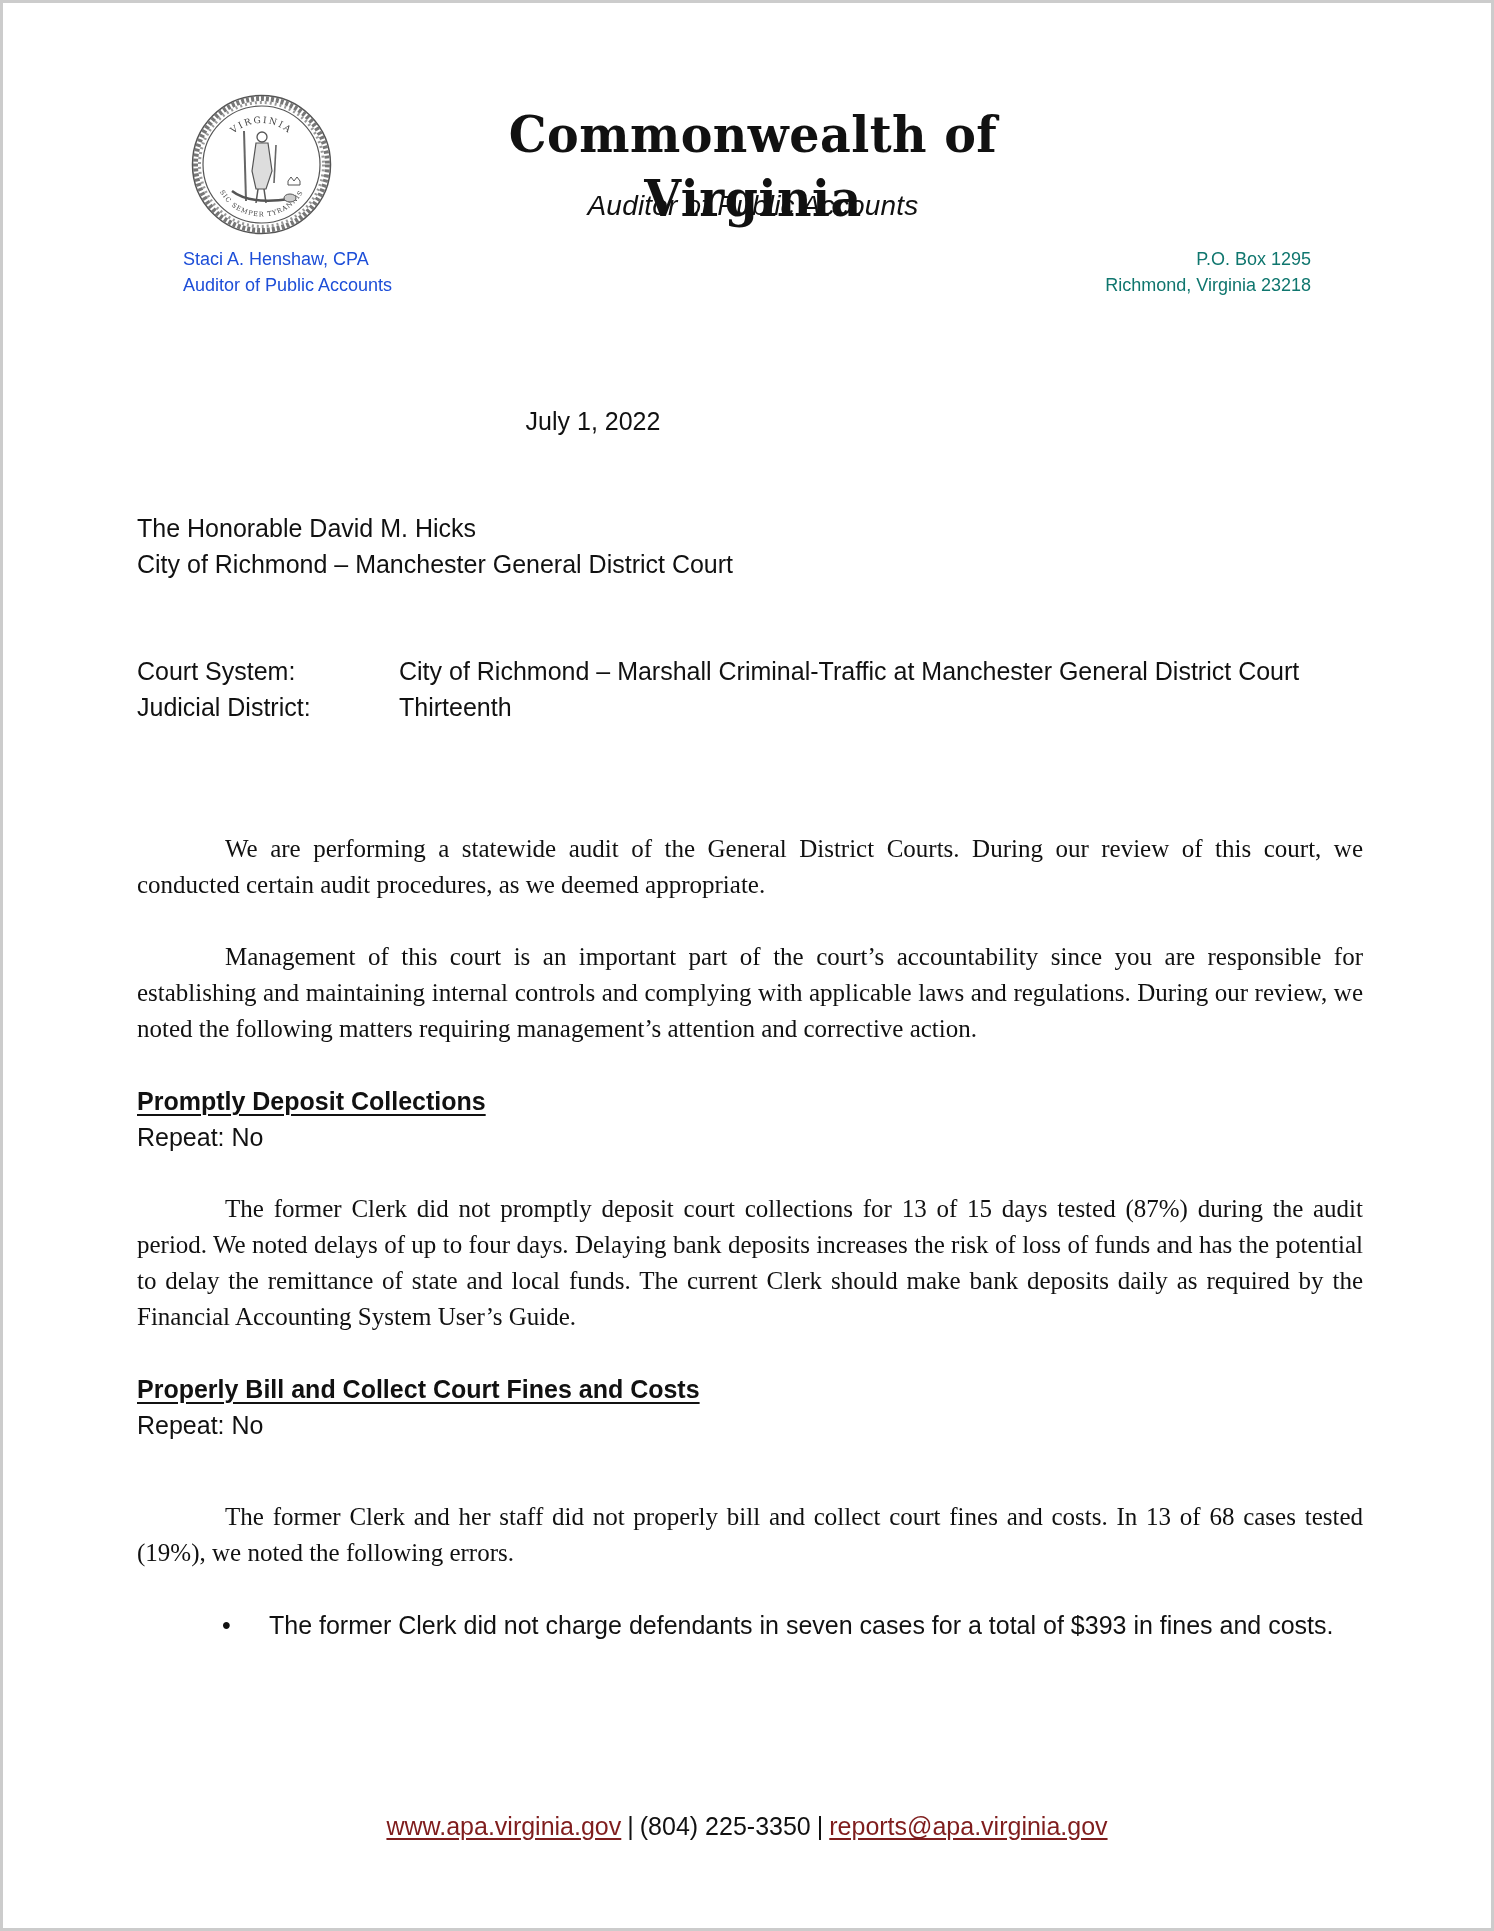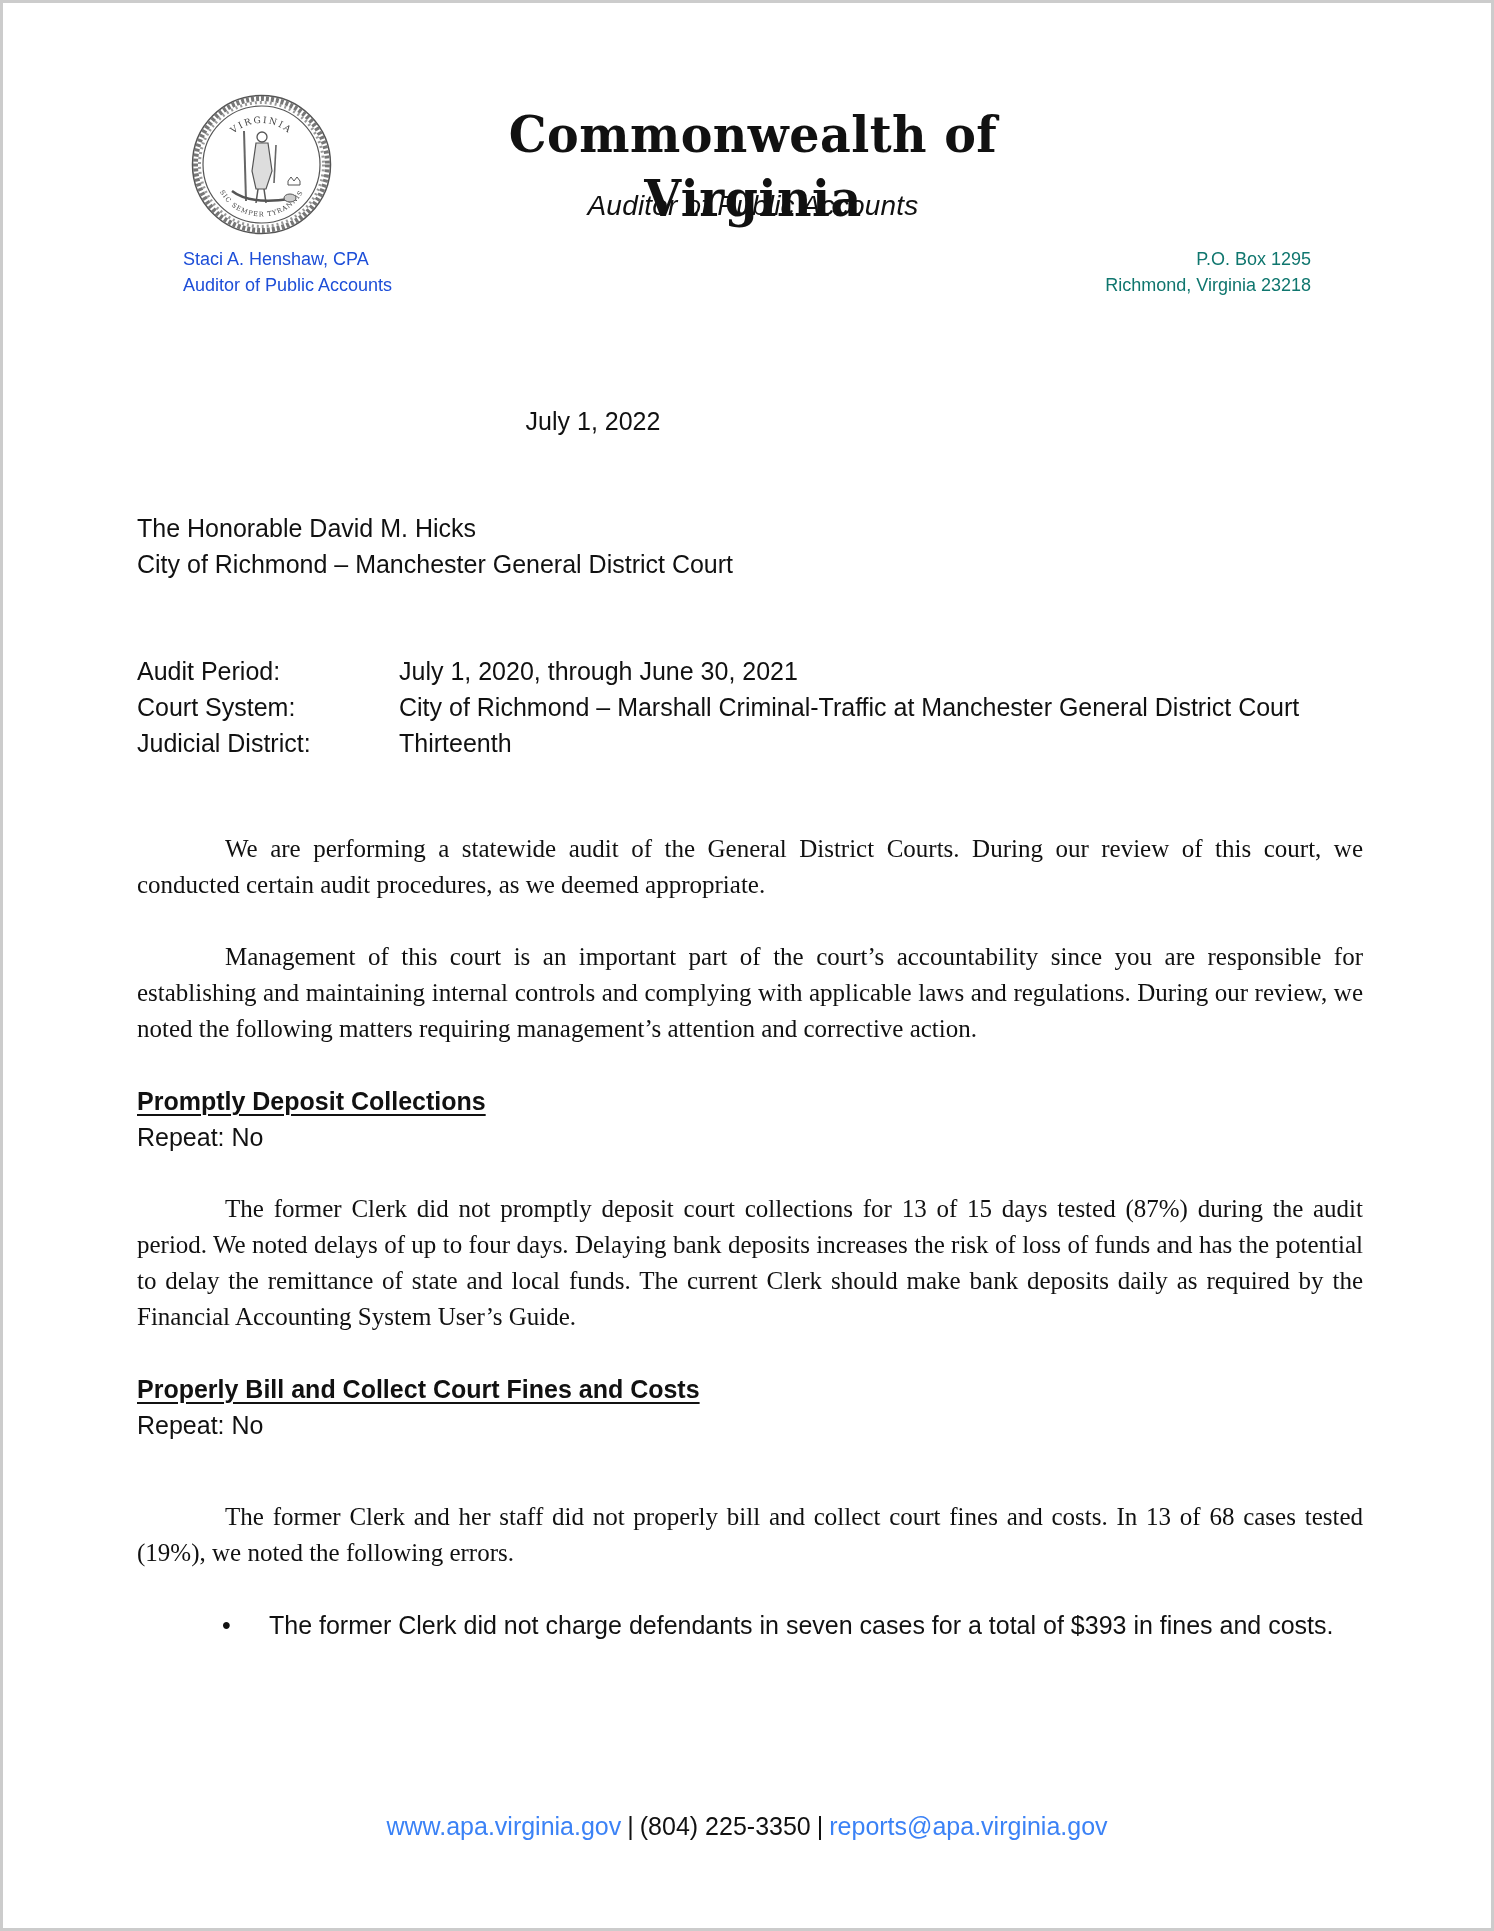--- a/index.html
+++ b/index.html
@@ -129,21 +129,22 @@
     
     .footer {
       left: 0; width: 1488px;
       top: 1805px;
       text-align: center;
       font-size: 25px;
       line-height: 36px;
       color: #111;
     }
     .footer a {
-      color: #3b82f6;
+      color: #7f1d1d;
+      text-decoration: underline;
       text-underline-offset: 3px;
     }
     .footer .sep { padding: 0 6px; }
   </style>
 </head>
 <body>
 
 <div class="page">
 
   <div class="abs seal">
@@ -194,24 +195,20 @@
 
   <div class="abs body-text date" style="width:1180px;">July 1, 2022</div>
 
   <div class="abs body-text addressee">
     <div>The Honorable David M. Hicks</div>
     <div>City of Richmond – Manchester General District Court</div>
   </div>
 
   <div class="abs body-text meta">
     <div class="meta-row">
-      <span class="meta-label">Audit Period:</span>
-      <span>July 1, 2020, through June 30, 2021</span>
-    </div>
-    <div class="meta-row">
       <span class="meta-label">Court System:</span>
       <span>City of Richmond – Marshall Criminal-Traffic at Manchester General District Court</span>
     </div>
     <div class="meta-row">
       <span class="meta-label">Judicial District:</span>
       <span>Thirteenth</span>
     </div>
   </div>
 
   <div class="abs body-text content">

